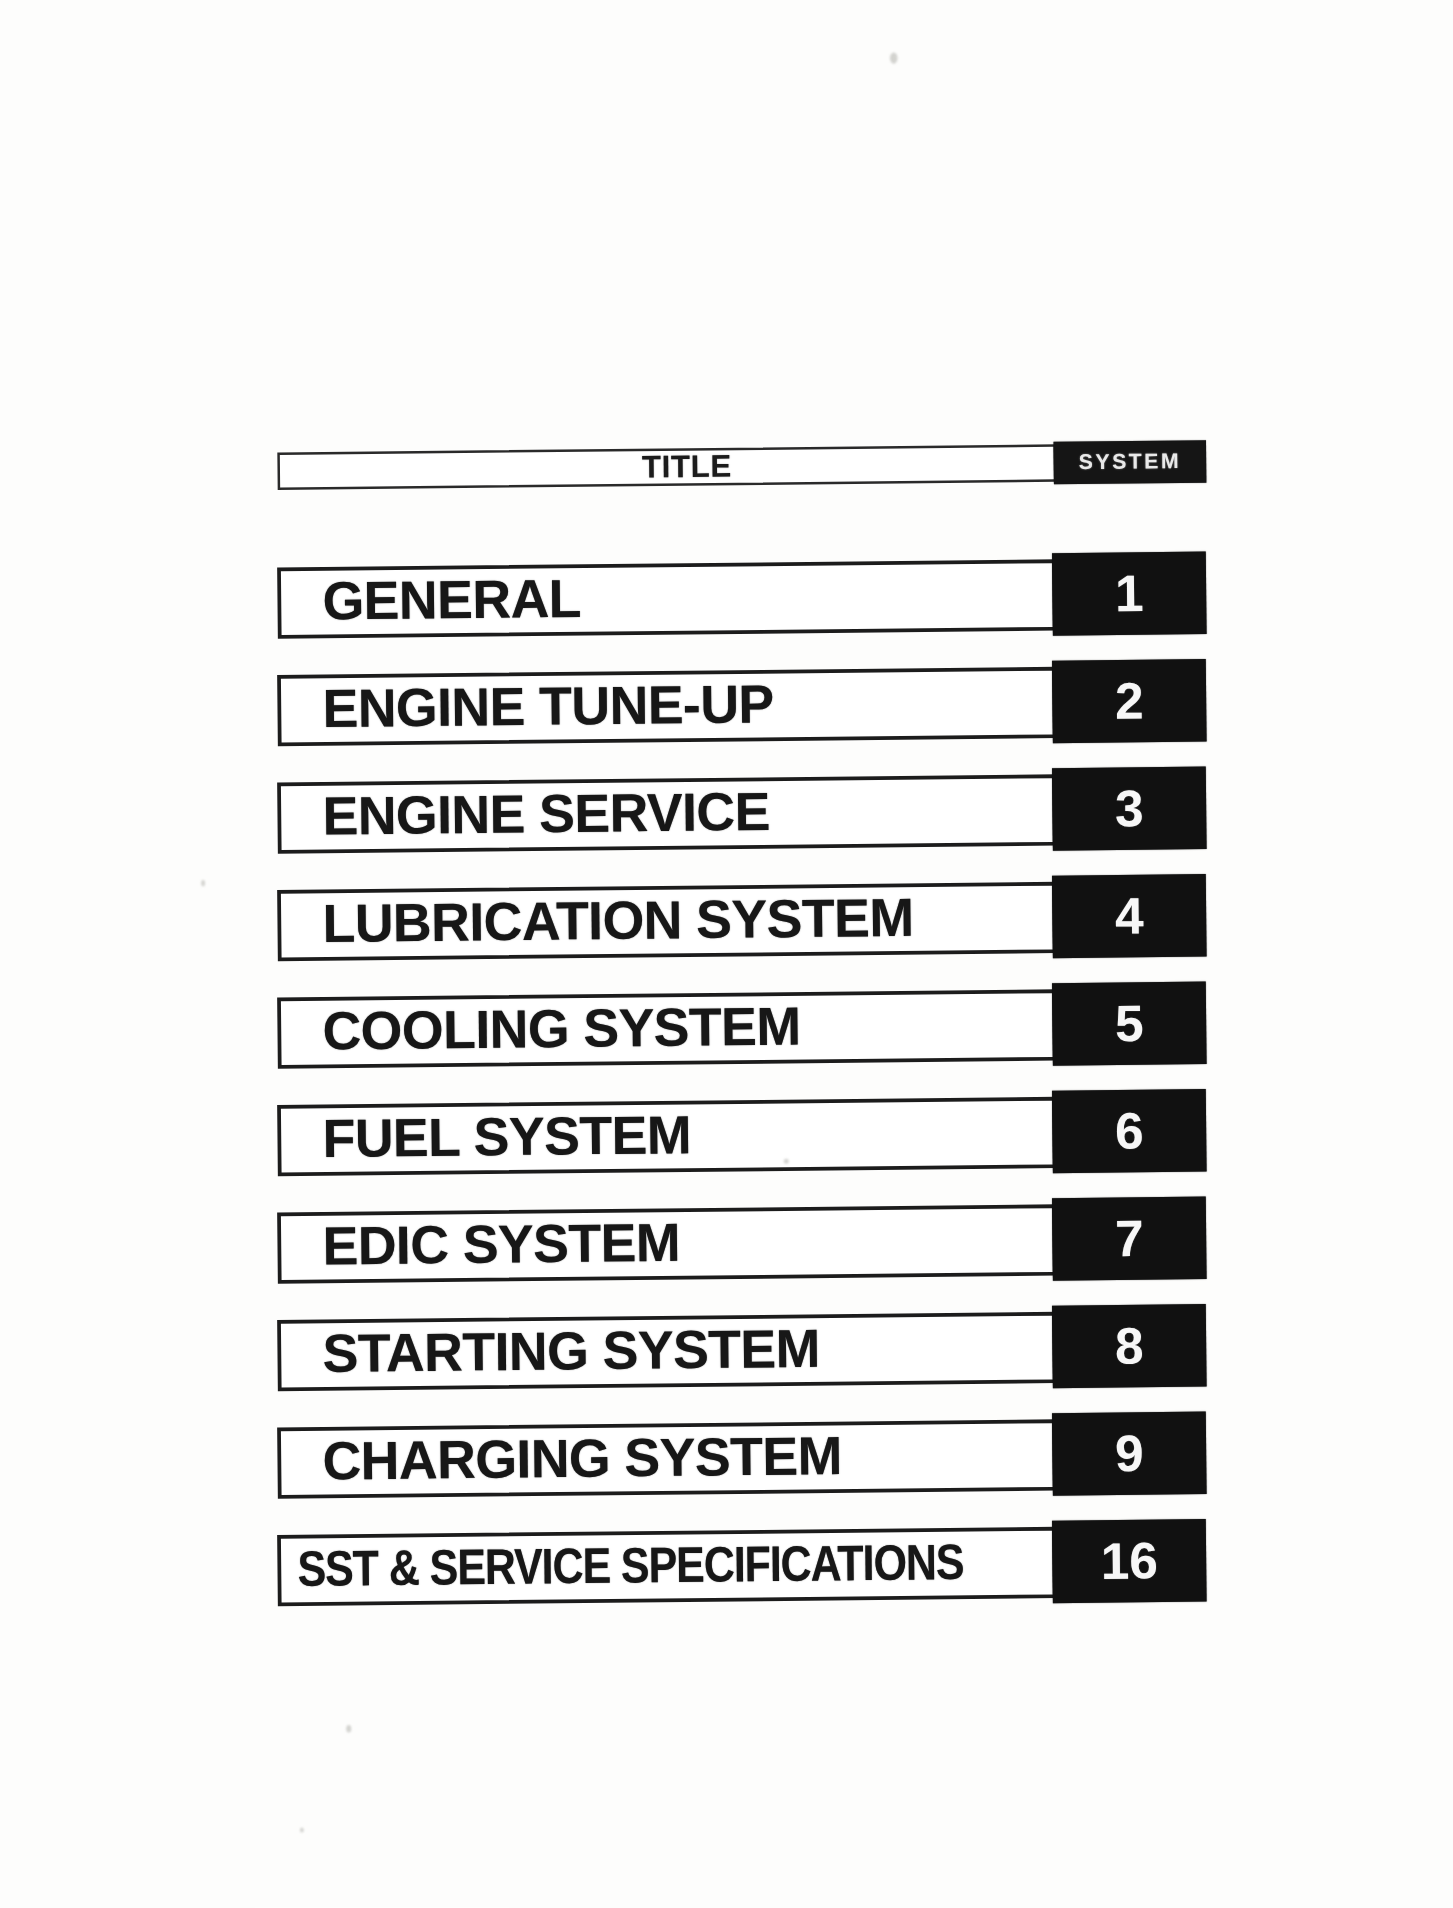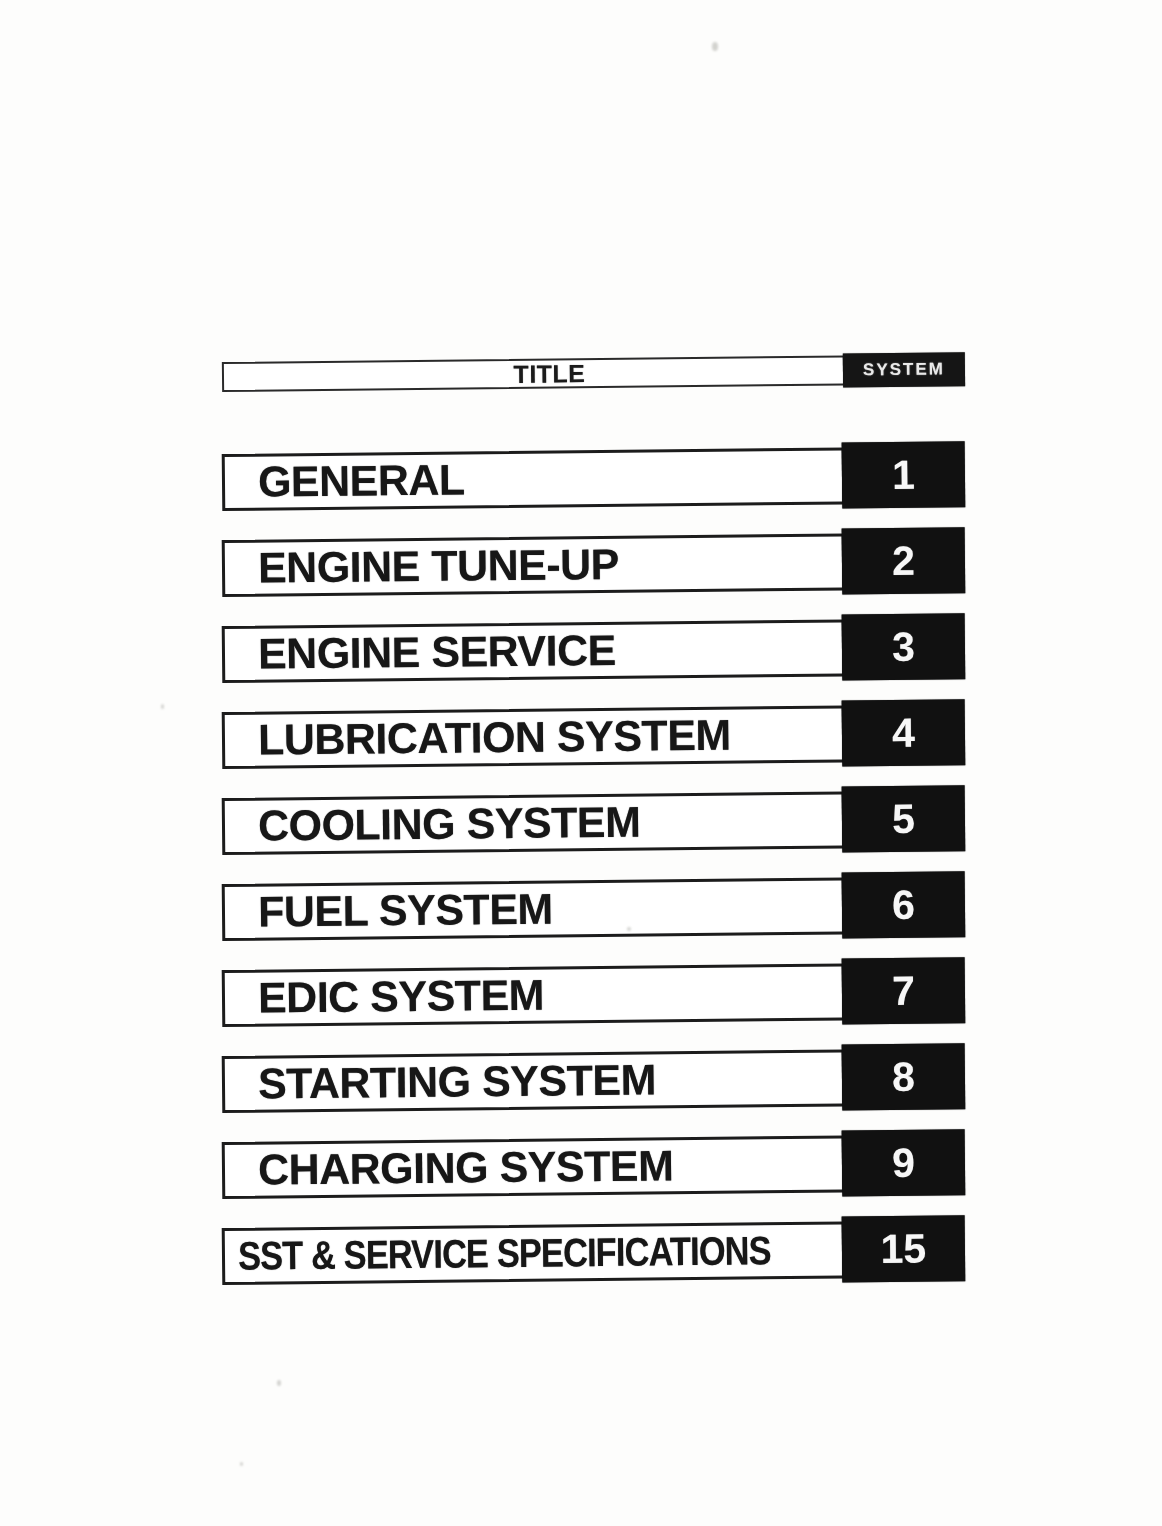--- a/index.html
+++ b/index.html
@@ -225,21 +225,21 @@
       <div class="row-num-box">
         <span class="row-num">9</span>
       </div>
     </div>
 
     <div class="toc-row tilt condensed">
       <div class="row-bar">
         <span class="row-title">SST &amp; SERVICE SPECIFICATIONS</span>
       </div>
       <div class="row-num-box">
-        <span class="row-num">15</span>
+        <span class="row-num">16</span>
       </div>
     </div>
 
   </div>
 
   <div class="speck" style="left:712px;top:42px;width:6px;height:9px;"></div>
   <div class="speck" style="left:627px;top:927px;width:4px;height:4px;"></div>
   <div class="speck" style="left:161px;top:704px;width:3px;height:5px;"></div>
   <div class="speck" style="left:277px;top:1380px;width:4px;height:6px;"></div>
   <div class="speck" style="left:240px;top:1462px;width:3px;height:4px;"></div>

